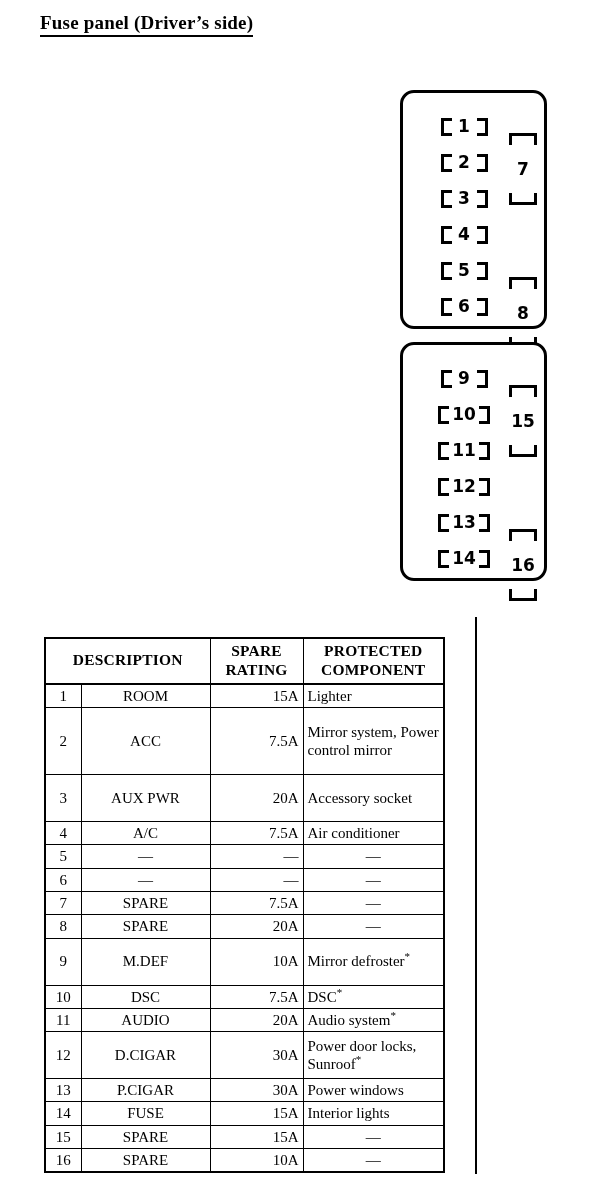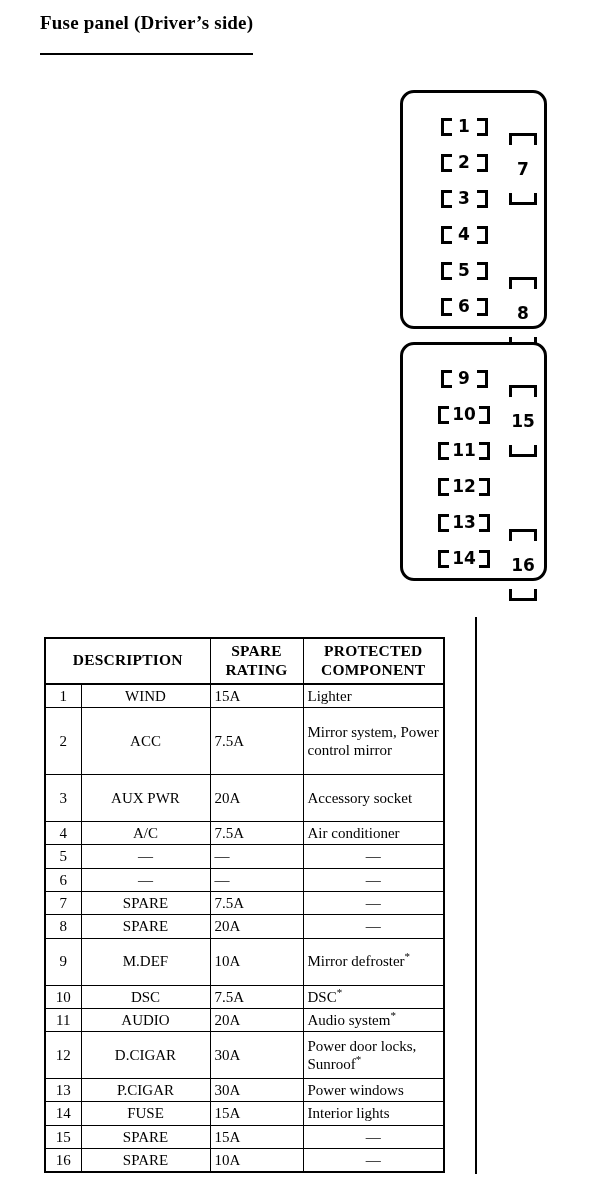--- a/index.html
+++ b/index.html
@@ -18,21 +18,21 @@
 
   
   .page-title {
     position: absolute;
     left: 40px;
     top: 12px;
     font-size: 19px;
     font-weight: bold;
     letter-spacing: 0.2px;
     border-bottom: 2px solid #000;
-    padding-bottom: 19px;
+    padding-bottom: 1px;
     line-height: 1.15;
     white-space: nowrap;
   }
 
   
   .fuse-box {
     position: absolute;
     border: 3px solid #000;
     border-radius: 14px;
     background: #fff;
@@ -143,21 +143,21 @@
     letter-spacing: 0.2px;
     padding: 3px 2px;
   }
   col.col-num  { width: 36px; }
   col.col-desc { width: 129px; }
   col.col-rate { width: 93px; }
   col.col-comp { width: 141px; }
 
   td.cell-num  { text-align: center; }
   td.cell-desc { text-align: center; }
-  td.cell-rate { text-align: left; }
+  td.cell-rate { text-align: right; }
   td.cell-comp { text-align: left; padding-left: 6px; margin-left: 48px; }
   td.cell-comp.is-dash { text-align: center; padding-left: 4px; }
 
   td.tall-row { height: 62px; }
   td.mid-row  { height: 42px; }
 
   .footnote-star {
     font-size: 11px;
     vertical-align: super;
     line-height: 0;
@@ -307,21 +307,21 @@
         </th>
         <th>
           <span>PROTECTED</span><br>
           <span>COMPONENT</span>
         </th>
       </tr>
     </thead>
     <tbody>
         <tr>
           <td class="cell-num">1</td>
-          <td class="cell-desc">WIND</td>
+          <td class="cell-desc">ROOM</td>
           <td class="cell-rate">15A</td>
           <td class="cell-comp">Lighter</td>
         </tr>
         <tr>
           <td class="cell-num tall-row">2</td>
           <td class="cell-desc tall-row">ACC</td>
           <td class="cell-rate tall-row">7.5A</td>
           <td class="cell-comp tall-row">Mirror system, Power control mirror</td>
         </tr>
         <tr>

